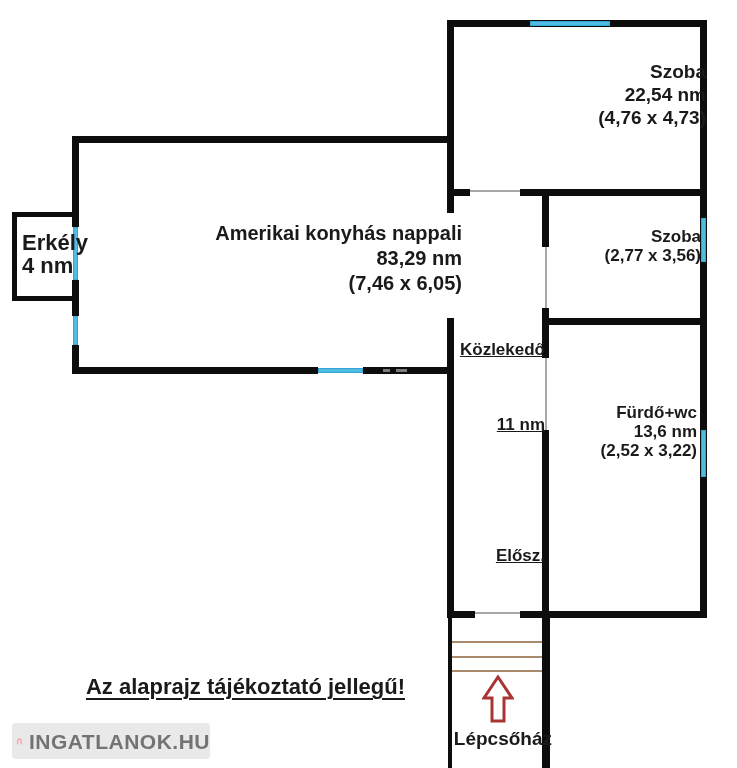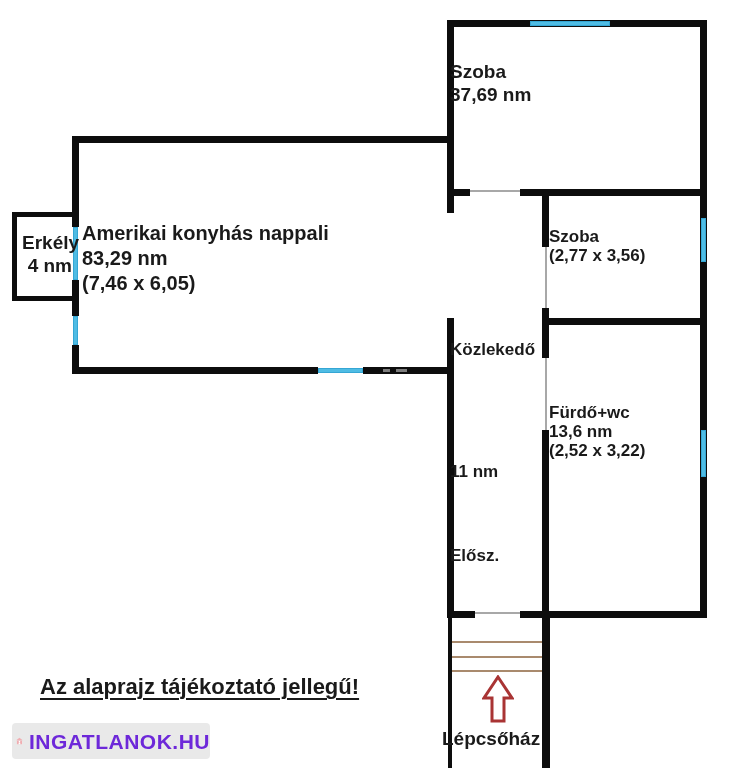--- a/index.html
+++ b/index.html
@@ -6,33 +6,33 @@
   .plan{
     position:relative;width:737px;height:768px;background:#ffffff;overflow:hidden;
     font-family:"Liberation Sans",sans-serif;font-weight:bold;color:#1a1a1a;
   }
   .abs{position:absolute;}
   .wall{position:absolute;background:#0d0d0d;}
   .wall-thin{position:absolute;background:#0d0d0d;}
   .win{position:absolute;background:#4fbce4;box-shadow:0 0 0 1px #35a6d4 inset;}
   .door{position:absolute;background:#a8a8a8;}
   .tread{position:absolute;background:#a98a6d;}
-  .txt{position:absolute;text-align:left;white-space:nowrap;}
+  .txt{position:absolute;text-align:right;white-space:nowrap;}
   .room-lg{font-size:20px;line-height:25px;}
   .room-top{font-size:19px;line-height:23px;}
   .room-md{font-size:17px;line-height:19px;}
-  .corr{font-size:17px;line-height:19px;}
-  .erkely{font-size:19px;line-height:23px;text-align:right;}
+  .corr{font-size:17px;line-height:19px;text-decoration:underline;}
+  .erkely{font-size:22px;line-height:23px;text-align:center;}
   .disclaimer{font-size:22px;line-height:26px;text-decoration:underline;text-decoration-thickness:2px;text-underline-offset:4px;}
   .lepcso{font-size:19px;}
   .wm{
     position:absolute;left:12px;top:723px;width:198px;height:36px;background:#e9e9e9;
     border-radius:4px;display:flex;align-items:center;gap:6px;padding-left:4px;box-sizing:border-box;
   }
-  .wm-text{color:#6d28d9;font-size:21px;letter-spacing:0.5px;line-height:1;padding-top:1px;}
+  .wm-text{color:#737373;font-size:21px;letter-spacing:0.5px;line-height:1;padding-top:1px;}
   .artifact{position:absolute;background:#9a9a9a;opacity:.8;}
 </style>
 </head>
 <body>
 
 <div class="plan">
 
   <div class="wall" style="left:447px;top:20px;width:260px;height:7px;"></div>
   <div class="win" style="left:530px;top:21px;width:80px;height:5px;"></div>
   <div class="wall" style="left:447px;top:20px;width:7px;height:193px;"></div>
@@ -79,41 +79,42 @@
   <div class="wall" style="left:542px;top:618px;width:8px;height:150px;"></div>
   <div class="tread" style="left:452px;top:641px;width:90px;height:2px;"></div>
   <div class="tread" style="left:452px;top:656px;width:90px;height:2px;"></div>
   <div class="tread" style="left:452px;top:670px;width:90px;height:2px;"></div>
   <svg class="abs" style="left:482px;top:675px;" width="32" height="48" viewBox="0 0 32 48">
     <polygon points="16,2 30,23 22,23 22,46 10,46 10,23 2,23" fill="#ffffff" stroke="#a93434" stroke-width="3" stroke-linejoin="miter"></polygon>
   </svg>
 
   <div class="txt room-top" style="left:450px;top:60px;width:256px;">
     <div>Szoba</div>
-    <div>37,69 nm</div>
+    <div>22,54 nm</div>
+    <div>(4,76 x 4,73)</div>
   </div>
 
-  <div class="txt room-lg" style="left:82px;top:221px;width:370px;">
+  <div class="txt room-lg" style="left:92px;top:221px;width:370px;">
     <div>Amerikai konyhás nappali</div>
     <div>83,29 nm</div>
     <div>(7,46 x 6,05)</div>
   </div>
 
   <div class="txt erkely" style="left:22px;top:231px;width:50px;">
     <div>Erkély</div>
     <div>4 nm</div>
   </div>
 
   <div class="txt room-md" style="left:549px;top:227px;width:152px;">
     <div>Szoba</div>
     <div>(2,77 x 3,56)</div>
   </div>
 
   <div class="txt corr" style="left:450px;top:340px;width:95px;">Közlekedő</div>
-  <div class="txt corr" style="left:450px;top:462px;width:95px;">11 nm</div>
+  <div class="txt corr" style="left:450px;top:415px;width:95px;">11 nm</div>
   <div class="txt corr" style="left:450px;top:546px;width:95px;">Elősz.</div>
 
   <div class="txt room-md" style="left:549px;top:403px;width:148px;">
     <div>Fürdő+wc</div>
     <div>13,6 nm</div>
     <div>(2,52 x 3,22)</div>
   </div>
 
   <div class="txt disclaimer" style="left:40px;top:674px;width:365px;">Az alaprajz tájékoztató jellegű!</div>
 

